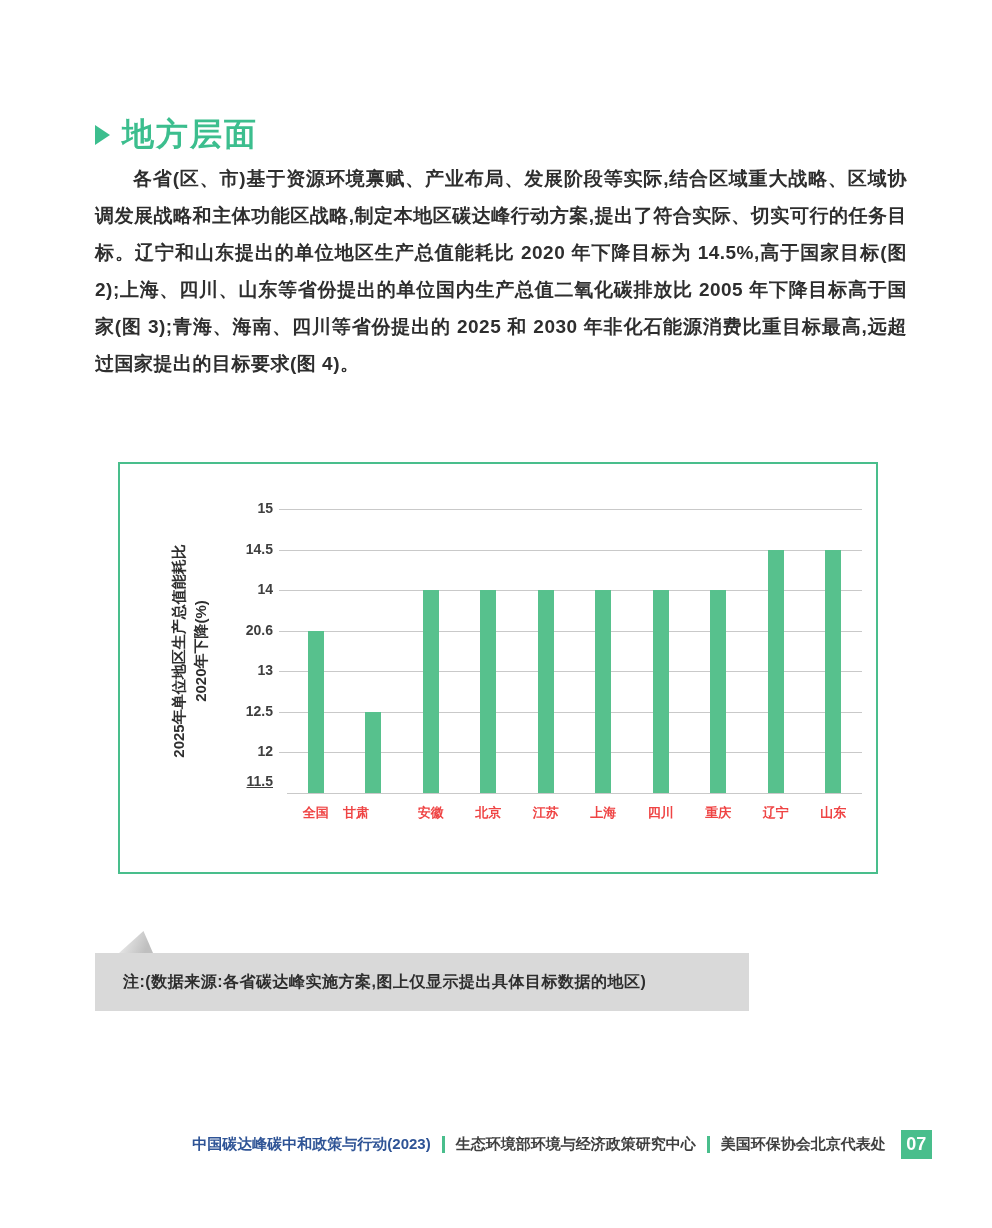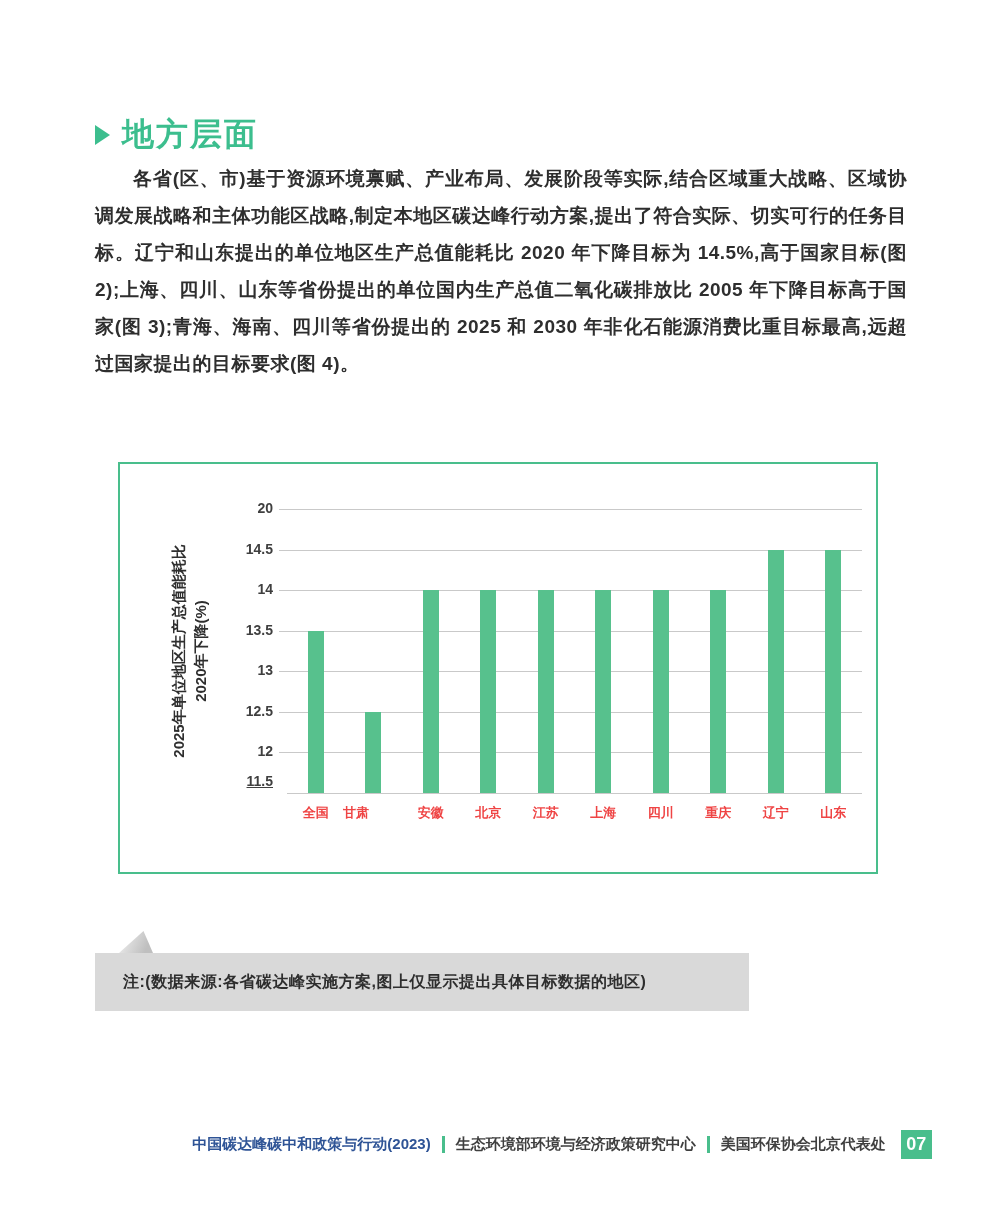--- a/index.html
+++ b/index.html
@@ -66,24 +66,24 @@
   <div class="body-par">各省(区、市)基于资源环境禀赋、产业布局、发展阶段等实际,结合区域重大战略、区域协调发展战略和主体功能区战略,制定本地区碳达峰行动方案,提出了符合实际、切实可行的任务目标。辽宁和山东提出的单位地区生产总值能耗比 2020 年下降目标为 14.5%,高于国家目标(图 2);上海、四川、山东等省份提出的单位国内生产总值二氧化碳排放比 2005 年下降目标高于国家(图 3);青海、海南、四川等省份提出的 2025 和 2030 年非化石能源消费比重目标最高,远超过国家提出的目标要求(图 4)。</div>
 
   <div class="chart-box">
     <div class="y-title-anchor">
       <div class="y-title">
         <div>2025年单位地区生产总值能耗比</div>
         <div>2020年下降(%)</div>
       </div>
     </div>
     <div class="y-ticks">
-        <div class="y-tick-label" style="top: -9px;">20</div>
+        <div class="y-tick-label" style="top: -9px;">15</div>
         <div class="y-tick-label" style="top: 31.6px;">14.5</div>
         <div class="y-tick-label" style="top: 72.1px;">14</div>
-        <div class="y-tick-label" style="top: 112.7px;">13.5</div>
+        <div class="y-tick-label" style="top: 112.7px;">20.6</div>
         <div class="y-tick-label" style="top: 153.3px; margin-left: 32px;">13</div>
         <div class="y-tick-label" style="top: 193.9px;">12.5</div>
         <div class="y-tick-label" style="top: 234.4px;">12</div>
         <div class="y-tick-label" style="top: 264px; text-decoration: underline;">11.5</div>
       </div>
     <div class="plot-area">
         <div class="gridline" style="top: 0px;"></div>
         <div class="gridline" style="top: 40.6px;"></div>
         <div class="gridline" style="top: 81.1px;"></div>
         <div class="gridline" style="top: 121.7px;"></div>

